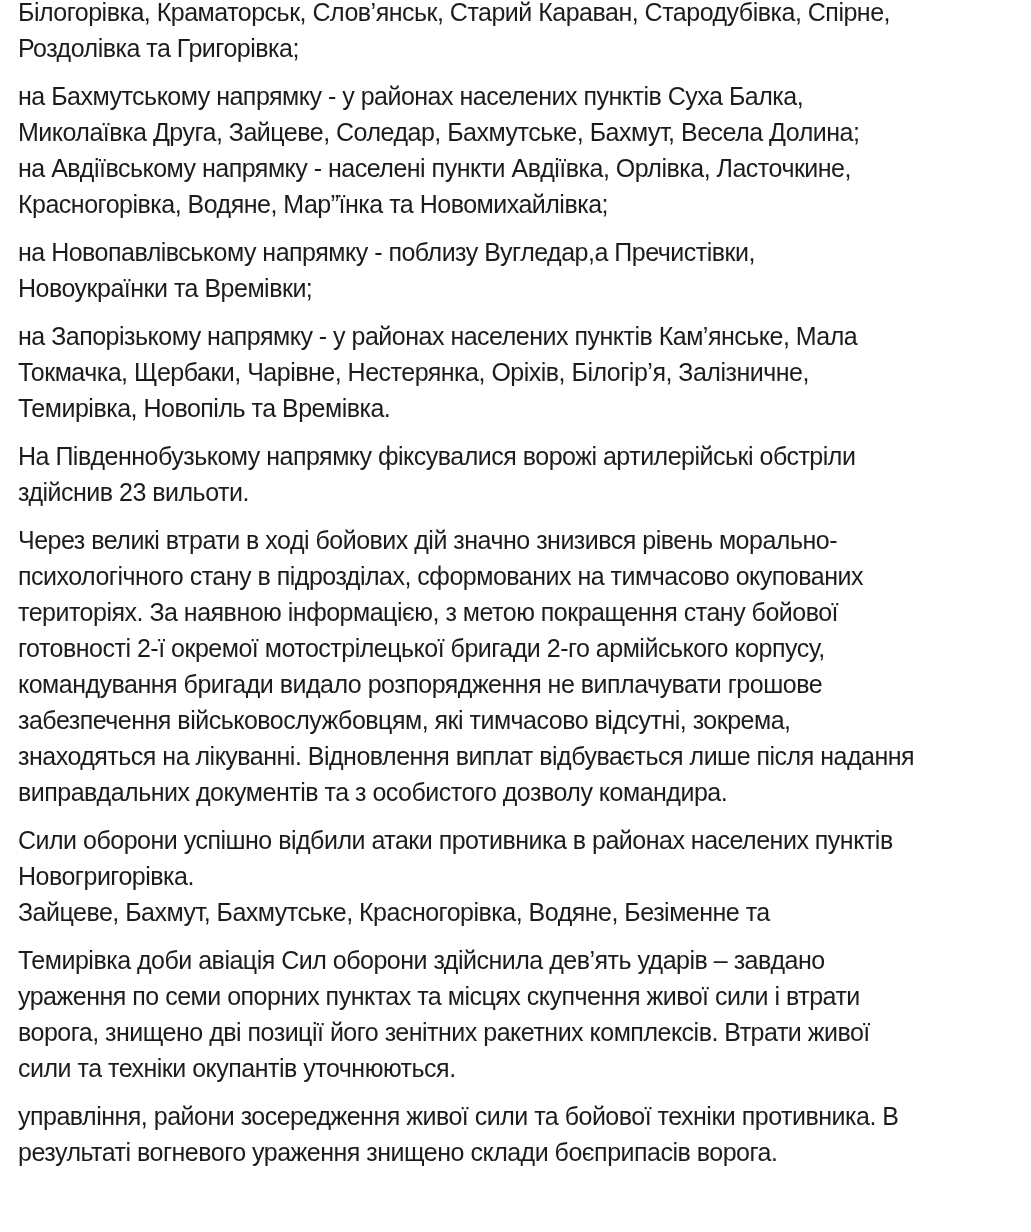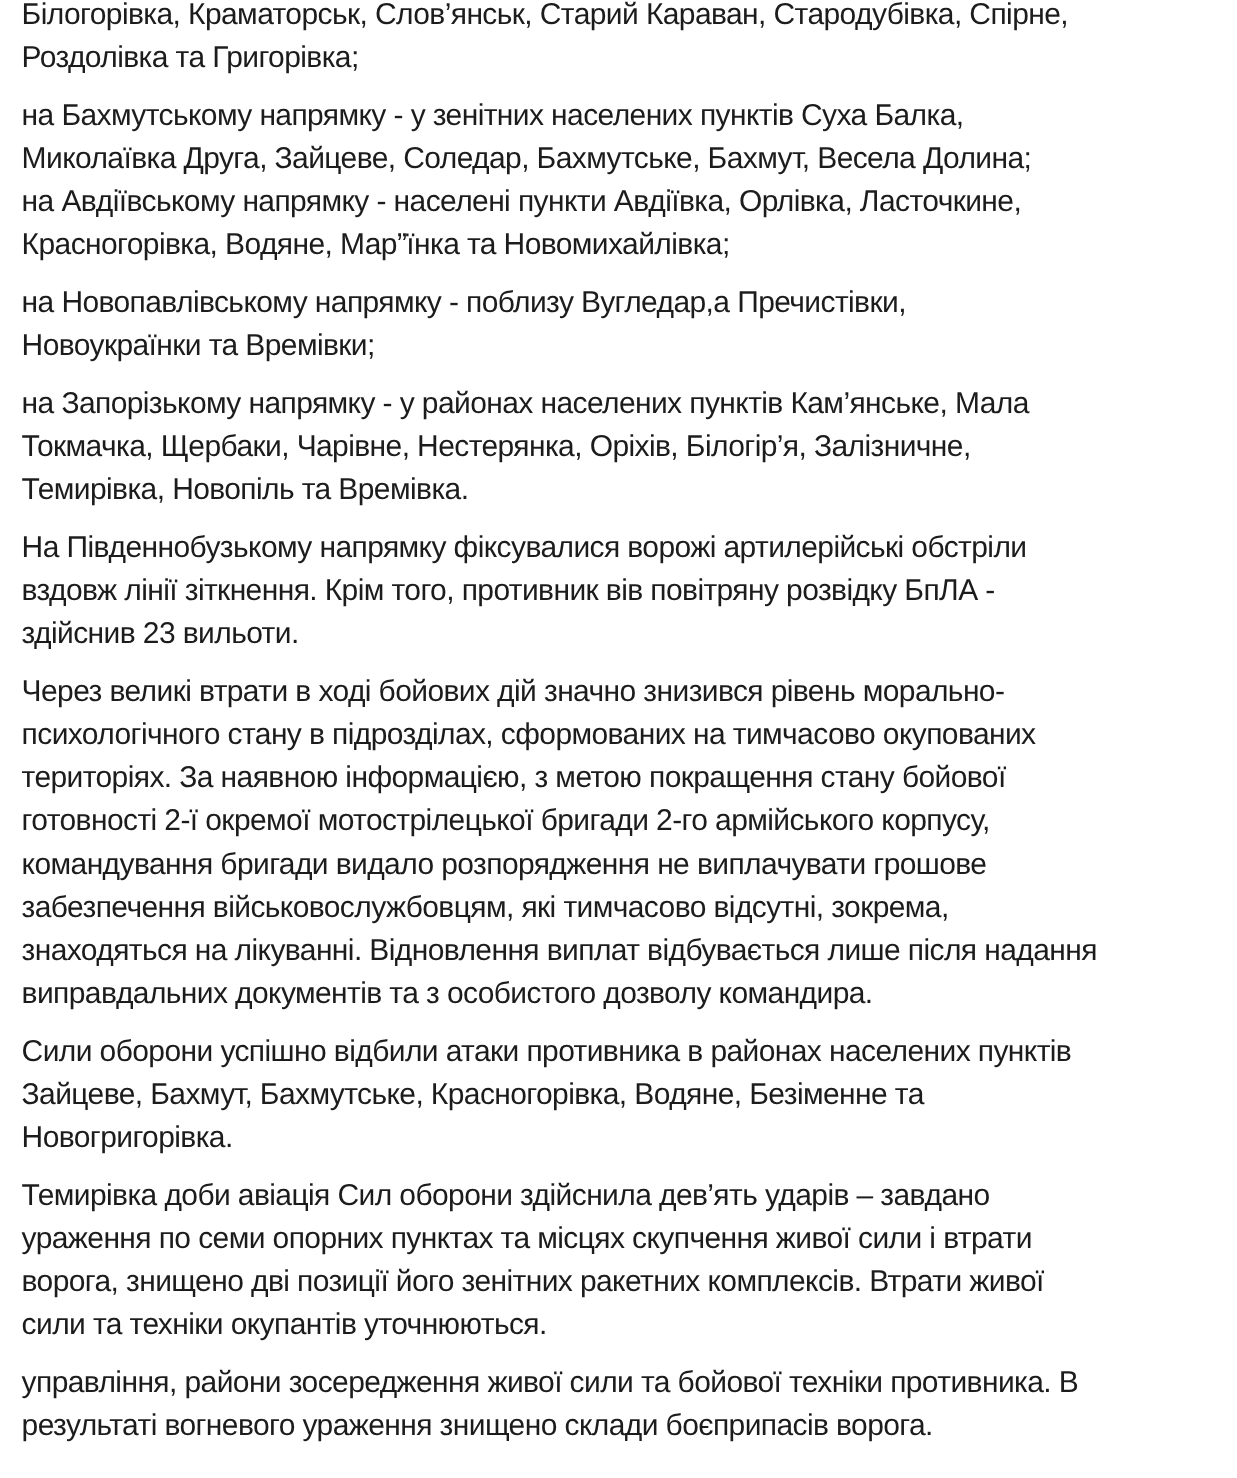--- a/index.html
+++ b/index.html
@@ -37,58 +37,57 @@
 <body>
 
 <main class="report">
 
   <p>
     <span class="ln">Білогорівка, Краматорськ, Слов’янськ, Старий Караван, Стародубівка, Спірне,</span>
     <span class="ln">Роздолівка та Григорівка;</span>
   </p>
 
   <p>
-    <span class="ln">на Бахмутському напрямку - у зенітних населених пунктів Суха Балка,</span>
+    <span class="ln">на Бахмутському напрямку - у районах населених пунктів Суха Балка,</span>
     <span class="ln">Миколаївка Друга, Зайцеве, Соледар, Бахмутське, Бахмут, Весела Долина;</span>
     <span class="ln">на Авдіївському напрямку - населені пункти Авдіївка, Орлівка, Ласточкине,</span>
     <span class="ln">Красногорівка, Водяне, Мар”їнка та Новомихайлівка;</span>
   </p>
 
   <p>
     <span class="ln">на Новопавлівському напрямку - поблизу Вугледар,а Пречистівки,</span>
     <span class="ln">Новоукраїнки та Времівки;</span>
   </p>
 
   <p>
     <span class="ln">на Запорізькому напрямку - у районах населених пунктів Кам’янське, Мала</span>
     <span class="ln">Токмачка, Щербаки, Чарівне, Нестерянка, Оріхів, Білогір’я, Залізничне,</span>
     <span class="ln">Темирівка, Новопіль та Времівка.</span>
   </p>
 
   <p>
     <span class="ln">На Південнобузькому напрямку фіксувалися ворожі артилерійські обстріли</span>
-    <span class="ln">вздовж лінії зіткнення. Крім того, противник вів повітряну розвідку БпЛА -</span>
     <span class="ln">здійснив 23 вильоти.</span>
   </p>
 
   <p>
     <span class="ln">Через великі втрати в ході бойових дій значно знизився рівень морально-</span>
     <span class="ln">психологічного стану в підрозділах, сформованих на тимчасово окупованих</span>
     <span class="ln">територіях. За наявною інформацією, з метою покращення стану бойової</span>
     <span class="ln">готовності 2-ї окремої мотострілецької бригади 2-го армійського корпусу,</span>
     <span class="ln">командування бригади видало розпорядження не виплачувати грошове</span>
     <span class="ln">забезпечення військовослужбовцям, які тимчасово відсутні, зокрема,</span>
     <span class="ln">знаходяться на лікуванні. Відновлення виплат відбувається лише після надання</span>
     <span class="ln">виправдальних документів та з особистого дозволу командира.</span>
   </p>
 
   <p>
     <span class="ln">Сили оборони успішно відбили атаки противника в районах населених пунктів</span>
+    <span class="ln">Новогригорівка.</span>
     <span class="ln">Зайцеве, Бахмут, Бахмутське, Красногорівка, Водяне, Безіменне та</span>
-    <span class="ln">Новогригорівка.</span>
   </p>
 
   <p>
     <span class="ln">Темирівка доби авіація Сил оборони здійснила дев’ять ударів – завдано</span>
     <span class="ln">ураження по семи опорних пунктах та місцях скупчення живої сили і втрати</span>
     <span class="ln">ворога, знищено дві позиції його зенітних ракетних комплексів. Втрати живої</span>
     <span class="ln">сили та техніки окупантів уточнюються.</span>
   </p>
 
   <p>

